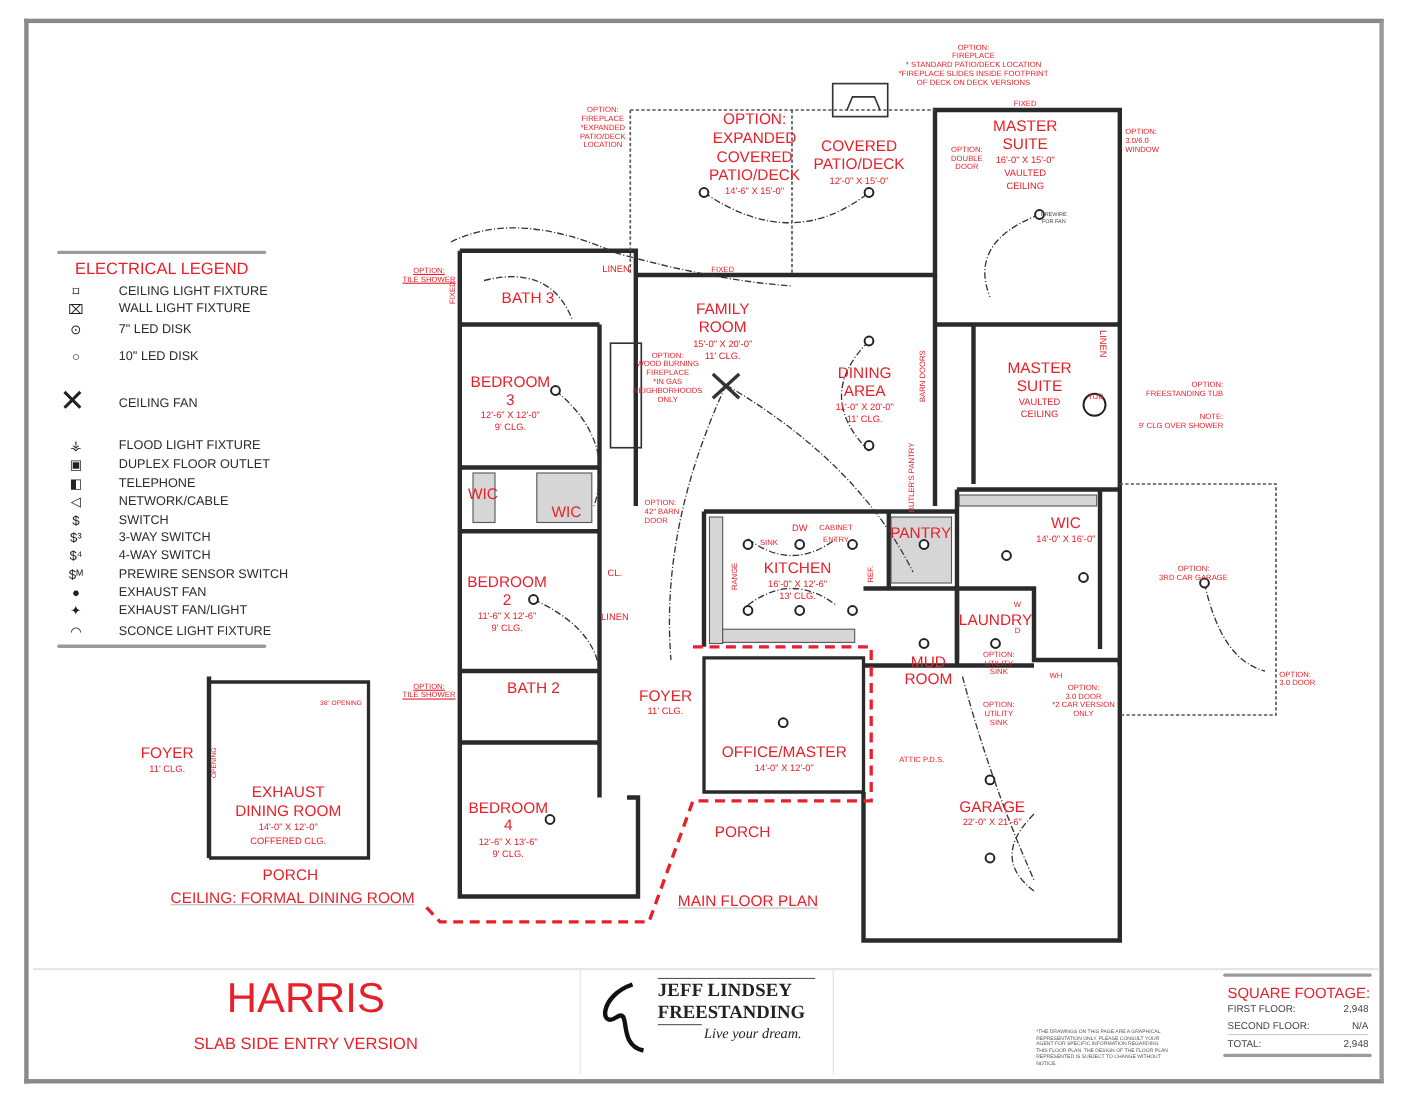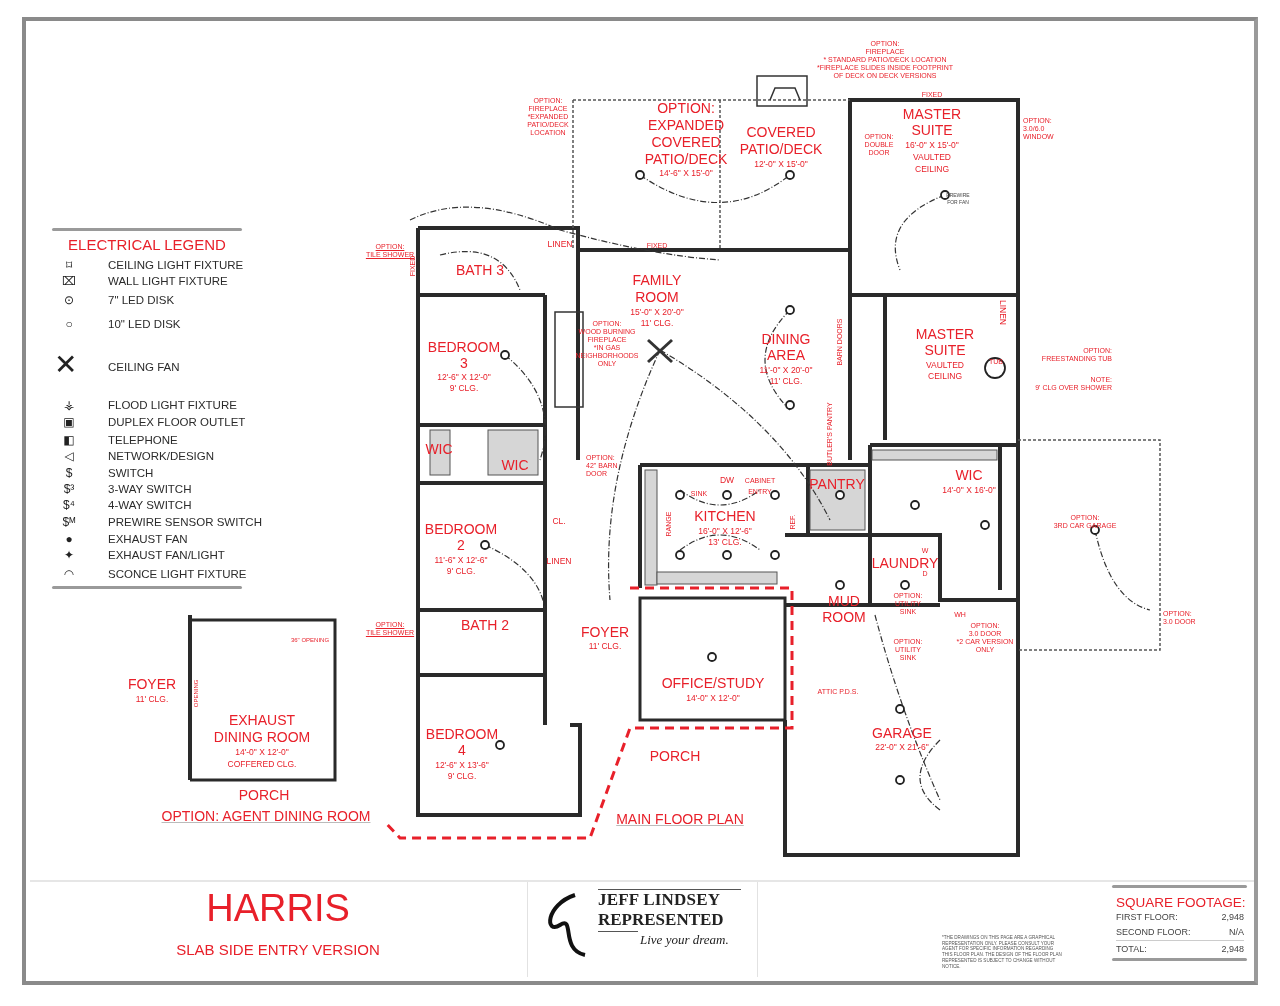--- a/index.html
+++ b/index.html
@@ -185,21 +185,21 @@
   <div class="legend-row" style="top:187px">
       <span class="ic">▣</span>
       <span class="tx">DUPLEX FLOOR OUTLET</span>
     </div>
   <div class="legend-row" style="top:205px">
       <span class="ic">◧</span>
       <span class="tx">TELEPHONE</span>
     </div>
   <div class="legend-row" style="top:221px">
       <span class="ic">◁</span>
-      <span class="tx">NETWORK/DESIGN</span>
+      <span class="tx">NETWORK/CABLE</span>
     </div>
   <div class="legend-row" style="top:238px">
       <span class="ic">$</span>
       <span class="tx">SWITCH</span>
     </div>
   <div class="legend-row" style="top:254px">
       <span class="ic">$³</span>
       <span class="tx">3-WAY SWITCH</span>
     </div>
   <div class="legend-row" style="top:270px">
@@ -255,21 +255,21 @@
 <div class="lbl dim" style="left:786px;top:366px">11'-0" X 20'-0"</div>
 <div class="lbl dim" style="left:786px;top:377px">11' CLG.</div>
 <div class="lbl room" style="left:725px;top:509px">KITCHEN</div>
 <div class="lbl dim" style="left:725px;top:527px">16'-0" X 12'-6"</div>
 <div class="lbl dim" style="left:725px;top:538px">13' CLG.</div>
 <div class="lbl room" style="left:837px;top:477px">PANTRY</div>
 <div class="lbl opt" style="left:830px;top:430px;transform:translateX(-50%) rotate(-90deg)">BUTLER'S PANTRY</div>
 <div class="lbl opt" style="left:840px;top:338px;transform:translateX(-50%) rotate(-90deg)">BARN DOORS</div>
 <div class="lbl room" style="left:605px;top:625px">FOYER</div>
 <div class="lbl dim" style="left:605px;top:642px">11' CLG.</div>
-<div class="lbl room" style="left:713px;top:676px">OFFICE/STUDY</div>
+<div class="lbl room" style="left:713px;top:676px">OFFICE/MASTER</div>
 <div class="lbl dim" style="left:713px;top:694px">14'-0" X 12'-0"</div>
 <div class="lbl room" style="left:675px;top:749px">PORCH</div>
 <div class="lbl room" style="left:844px;top:594px">MUD</div>
 <div class="lbl room" style="left:844px;top:610px">ROOM</div>
 <div class="lbl room" style="left:905px;top:556px">LAUNDRY</div>
 <div class="lbl room" style="left:902px;top:726px">GARAGE</div>
 <div class="lbl dim" style="left:902px;top:743px">22'-0" X 21'-6"</div>
 <div class="lbl room" style="left:969px;top:468px">WIC</div>
 <div class="lbl dim" style="left:969px;top:486px">14'-0" X 16'-0"</div>
 <div class="lbl room" style="left:945px;top:327px">MASTER</div>
@@ -290,21 +290,21 @@
 <div class="lbl room" style="left:686px;top:152px">PATIO/DECK</div>
 <div class="lbl dim" style="left:686px;top:169px">14'-6" X 15'-0"</div>
 
 <div class="lbl room" style="left:152px;top:677px">FOYER</div>
 <div class="lbl dim" style="left:152px;top:695px">11' CLG.</div>
 <div class="lbl room" style="left:262px;top:713px">EXHAUST</div>
 <div class="lbl room" style="left:262px;top:730px">DINING ROOM</div>
 <div class="lbl dim" style="left:262px;top:748px">14'-0" X 12'-0"</div>
 <div class="lbl dim" style="left:262px;top:760px">COFFERED CLG.</div>
 <div class="lbl room" style="left:264px;top:788px">PORCH</div>
-<div class="lbl room" style="left:266px;top:809px;text-decoration:underline;text-decoration-color:#bbb">OPTION: AGENT DINING ROOM</div>
+<div class="lbl room" style="left:266px;top:809px;text-decoration:underline;text-decoration-color:#bbb">CEILING: FORMAL DINING ROOM</div>
 <div class="lbl room" style="left:680px;top:812px;text-decoration:underline;text-decoration-color:#bbb">MAIN FLOOR PLAN</div>
 
 <div class="lbl opt" style="left:699px;top:490px">SINK</div>
 <div class="lbl dim" style="left:727px;top:476px">DW</div>
 <div class="lbl opt" style="left:760px;top:477px">CABINET</div>
 <div class="lbl opt" style="left:760px;top:488px">ENTRY</div>
 <div class="lbl opt" style="left:669px;top:520px;transform:translateX(-50%) rotate(-90deg)">RANGE</div>
 <div class="lbl opt" style="left:793px;top:518px;transform:translateX(-50%) rotate(-90deg)">REF.</div>
 <div class="lbl opt" style="left:996px;top:358px">TUB</div>
 <div class="lbl opt" style="left:960px;top:611px">WH</div>
@@ -399,21 +399,21 @@
 
 <div class="tb"></div>
 <div class="tb-sep" style="left:527px"></div>
 <div class="tb-sep" style="left:757px"></div>
 <div class="plan-name">HARRIS</div>
 <div class="plan-sub">SLAB SIDE ENTRY VERSION</div>
 
 <div>
   <div class="logo-rule" style="left:598px;top:889px;width:143px"></div>
   <div class="logo-l1">JEFF LINDSEY</div>
-  <div class="logo-l2">REPRESENTED</div>
+  <div class="logo-l2">FREESTANDING</div>
   <div class="logo-rule" style="left:598px;top:931px;width:40px"></div>
   <div class="logo-tag">Live your dream.</div>
 </div>
 
 <div class="disclaimer">*THE DRAWINGS ON THIS PAGE ARE A GRAPHICAL REPRESENTATION ONLY. PLEASE CONSULT YOUR AGENT FOR SPECIFIC INFORMATION REGARDING THIS FLOOR PLAN. THE DESIGN OF THE FLOOR PLAN REPRESENTED IS SUBJECT TO CHANGE WITHOUT NOTICE.</div>
 
 <div class="sqft">
   <div class="bar" style="top:0"></div>
   <div class="sqft-title">SQUARE FOOTAGE:</div>
   <div class="sqft-row" style="top:27px">

